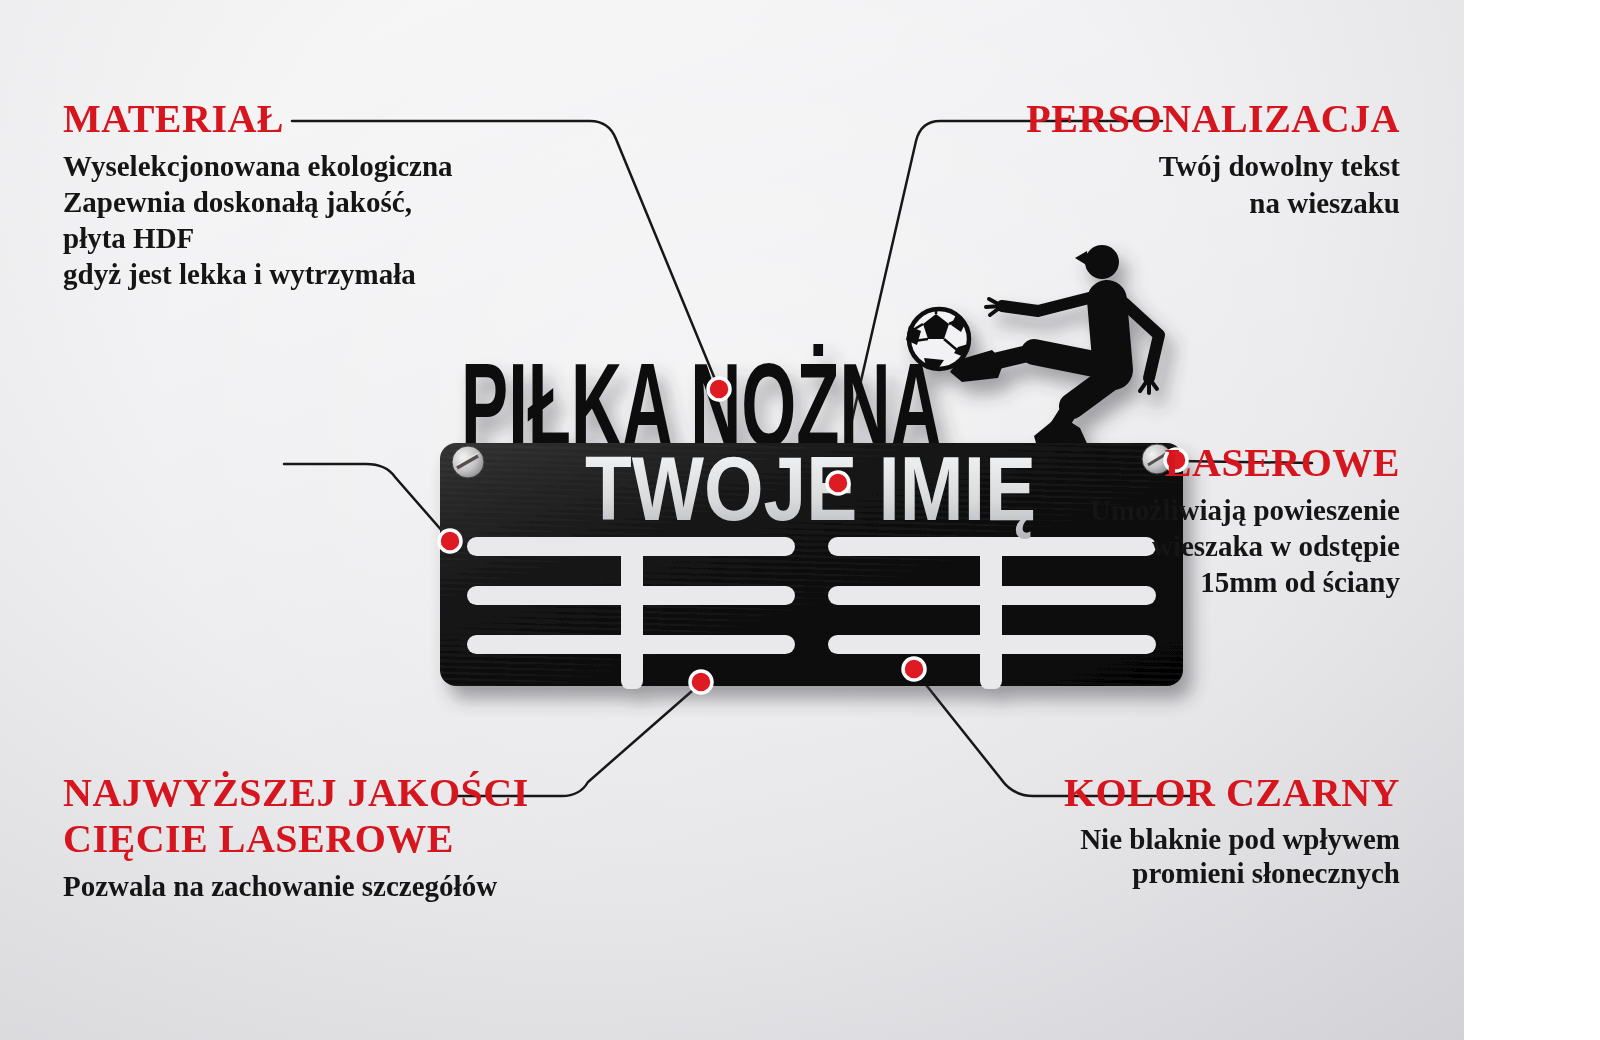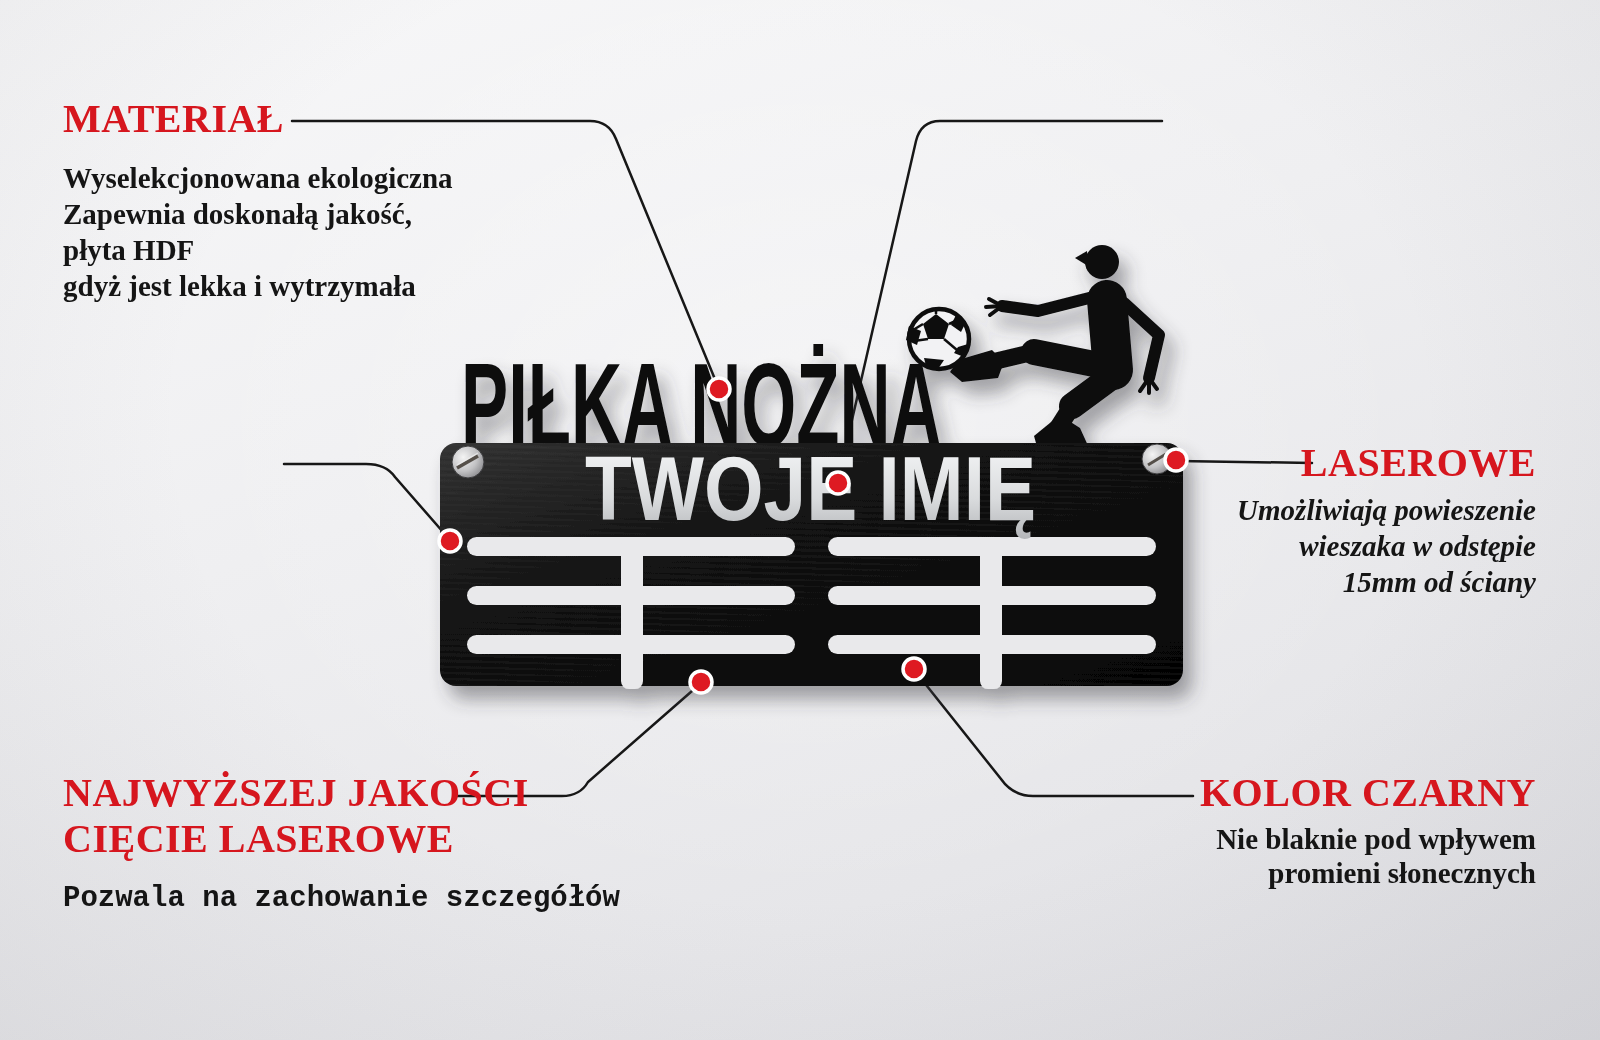--- a/index.html
+++ b/index.html
@@ -1,37 +1,37 @@
 <!DOCTYPE html>
 <html style="--accent: #d6161e; --dot: #de1a22;"><head>
 <meta charset="utf-8">
 <style>
   html,body{margin:0;padding:0;}
   .stage{
-    position:relative; width:1600px; height:1040px; overflow:hidden;
+    position:relative; width:1464px; height:1040px; overflow:hidden;
     background:linear-gradient(160deg,#f8f8f9 0%,#efeff1 40%,#e6e6e9 75%,#dedee2 100%);
     font-family:"Liberation Serif", serif;
   }
   .vignette{position:absolute;inset:0;pointer-events:none;
     background:radial-gradient(ellipse at 50% 40%, rgba(255,255,255,0.35) 0%, rgba(255,255,255,0) 55%, rgba(120,120,128,0.12) 100%);}
   .overlay{position:absolute;left:0;top:0;}
   .callout{position:absolute;}
   .callout h2{margin:0;font-weight:bold;font-size:40px;line-height:46px;color:var(--accent,#d6161e);letter-spacing:0.5px;white-space:nowrap;}
   .callout .body{font-weight:bold;font-size:29px;line-height:36px;color:#151515;white-space:nowrap;}
   .align-right{text-align:right;}
   .c-material{left:63px;top:96px;}
-  .c-material .body{margin-top:18px;}
+  .c-material .body{margin-top:6px;}
   .c-personalization{right:64px;top:96px;}
   .c-personalization .body{margin-top:6px;line-height:37px;}
   .c-thickness{left:63px;top:436px;}
   .c-thickness .body{margin-top:7px;}
   .c-spacers{right:64px;top:440px;}
-  .c-spacers .body{margin-top:6px;font-style:italic;}
+  .c-spacers .body{margin-top:6px;}
   .c-laser{left:63px;top:770px;}
-  .c-laser .body{margin-top:20px;line-height:33px;font-family:Liberation Mono, monospace;}
+  .c-laser .body{margin-top:8px;line-height:33px;}
   .c-color{right:64px;top:770px;}
   .c-color .body{margin-top:6px;line-height:34px;}
   
   .leader{fill:none;stroke:#171717;stroke-width:2.5;stroke-linecap:round;}
   .dot{fill:var(--dot,#de1a22);stroke:#ffffff;stroke-width:3.5;}
   .ink{fill:#0e0e0e;}
   .limb{stroke:#0e0e0e;fill:none;stroke-linecap:round;stroke-linejoin:round;}
   .slot{fill:#e9e9eb;}
   .sport-text{font-family:"Liberation Sans",sans-serif;font-weight:bold;font-size:119px;fill:#0f0f0f;}
   .name-text{font-family:"Liberation Sans",sans-serif;font-weight:bold;font-size:90px;fill:url(#nameGrad);}
@@ -170,20 +170,27 @@
   <div class="callout c-material">
     <h2>MATERIAŁ</h2>
     <div class="body">
       <div>Wyselekcjonowana ekologiczna</div>
       <div>Zapewnia doskonałą jakość,</div>
       <div>płyta HDF</div>
       <div>gdyż jest lekka i wytrzymała</div>
     </div>
   </div>
 
+  <div class="callout c-personalization align-right">
+    <h2>PERSONALIZACJA</h2>
+    <div class="body">
+      <div>Twój dowolny tekst</div>
+      <div>na wieszaku</div>
+    </div>
+  </div>
 
 
   <div class="callout c-spacers align-right">
     <h2>LASEROWE</h2>
     <div class="body">
       <div>Umożliwiają powieszenie</div>
       <div>wieszaka w odstępie</div>
       <div>15mm od ściany</div>
     </div>
   </div>

